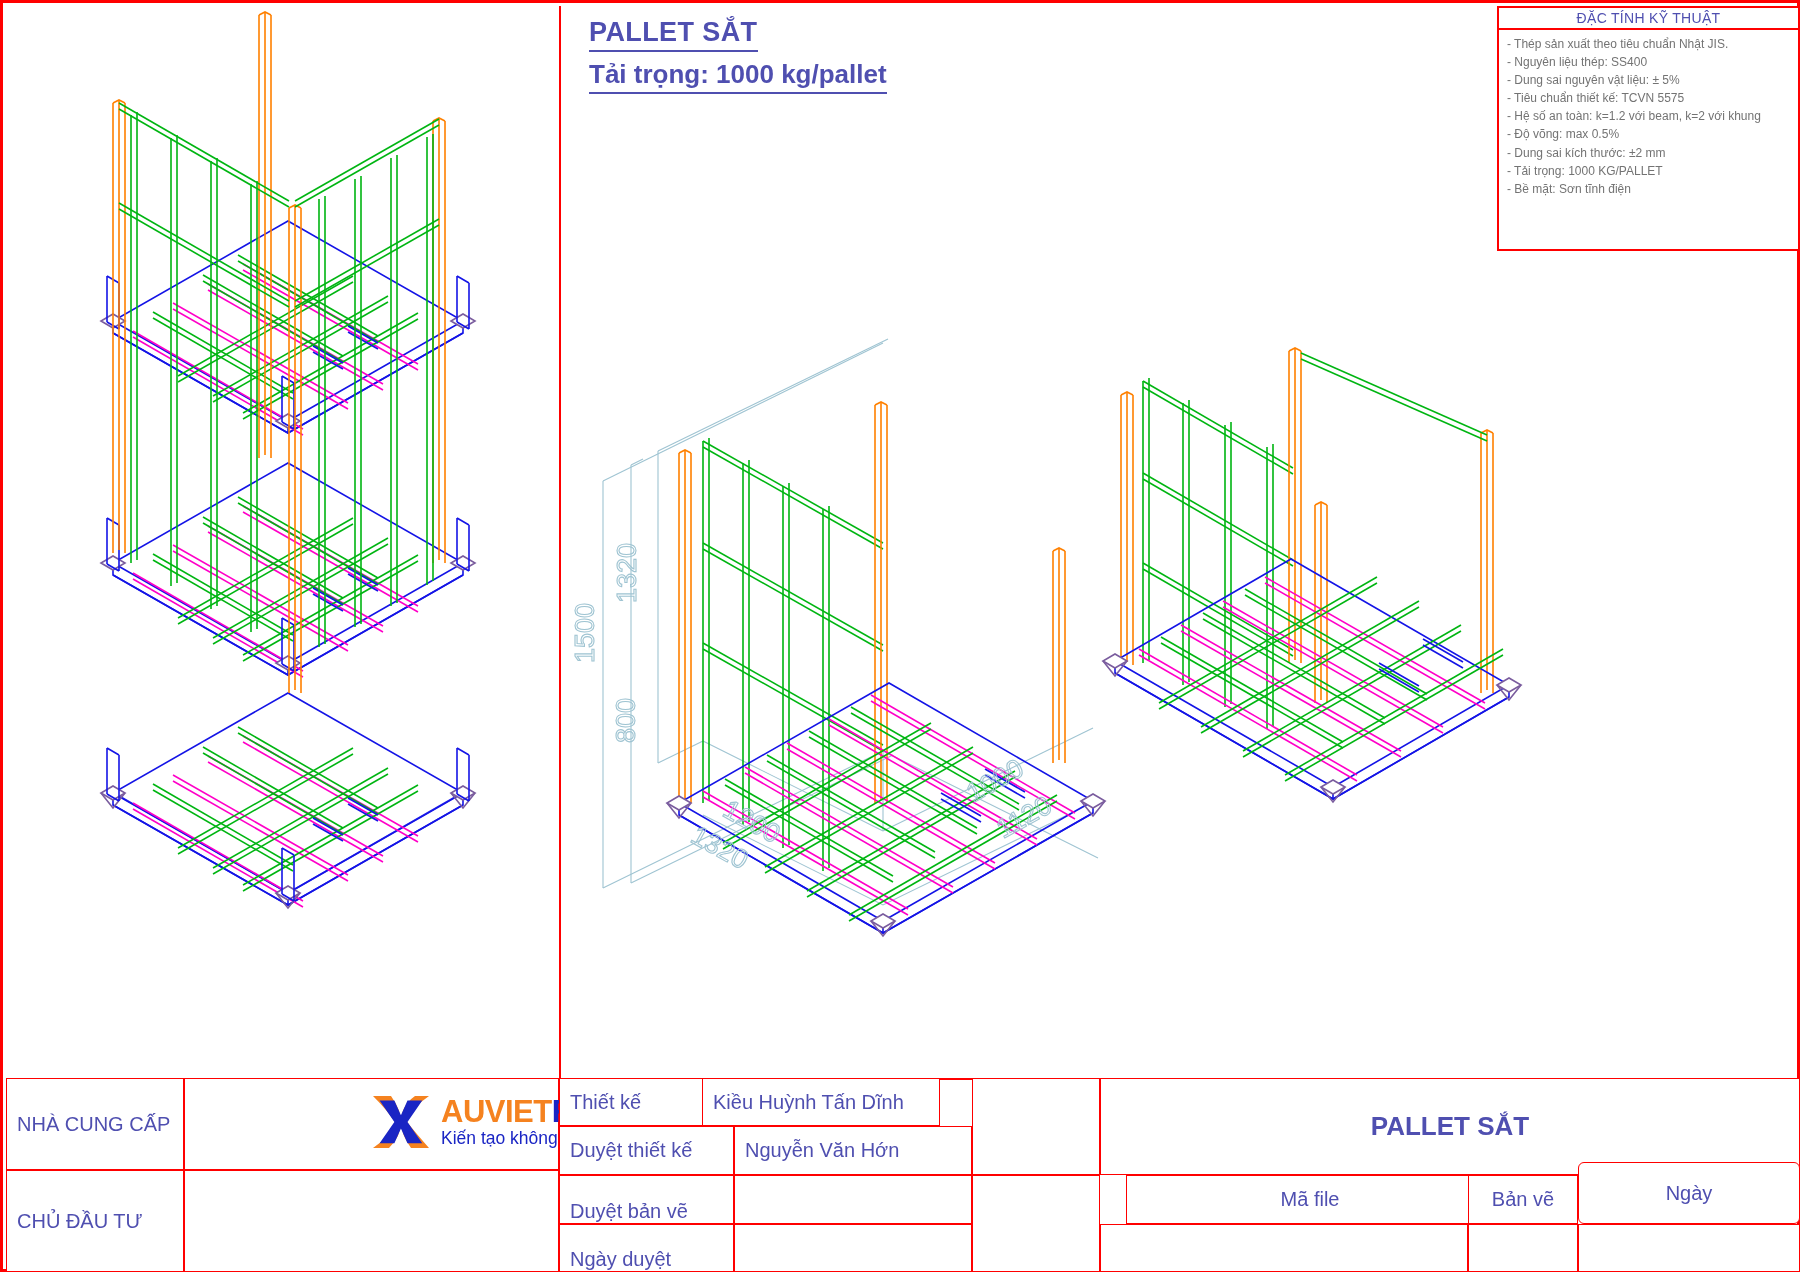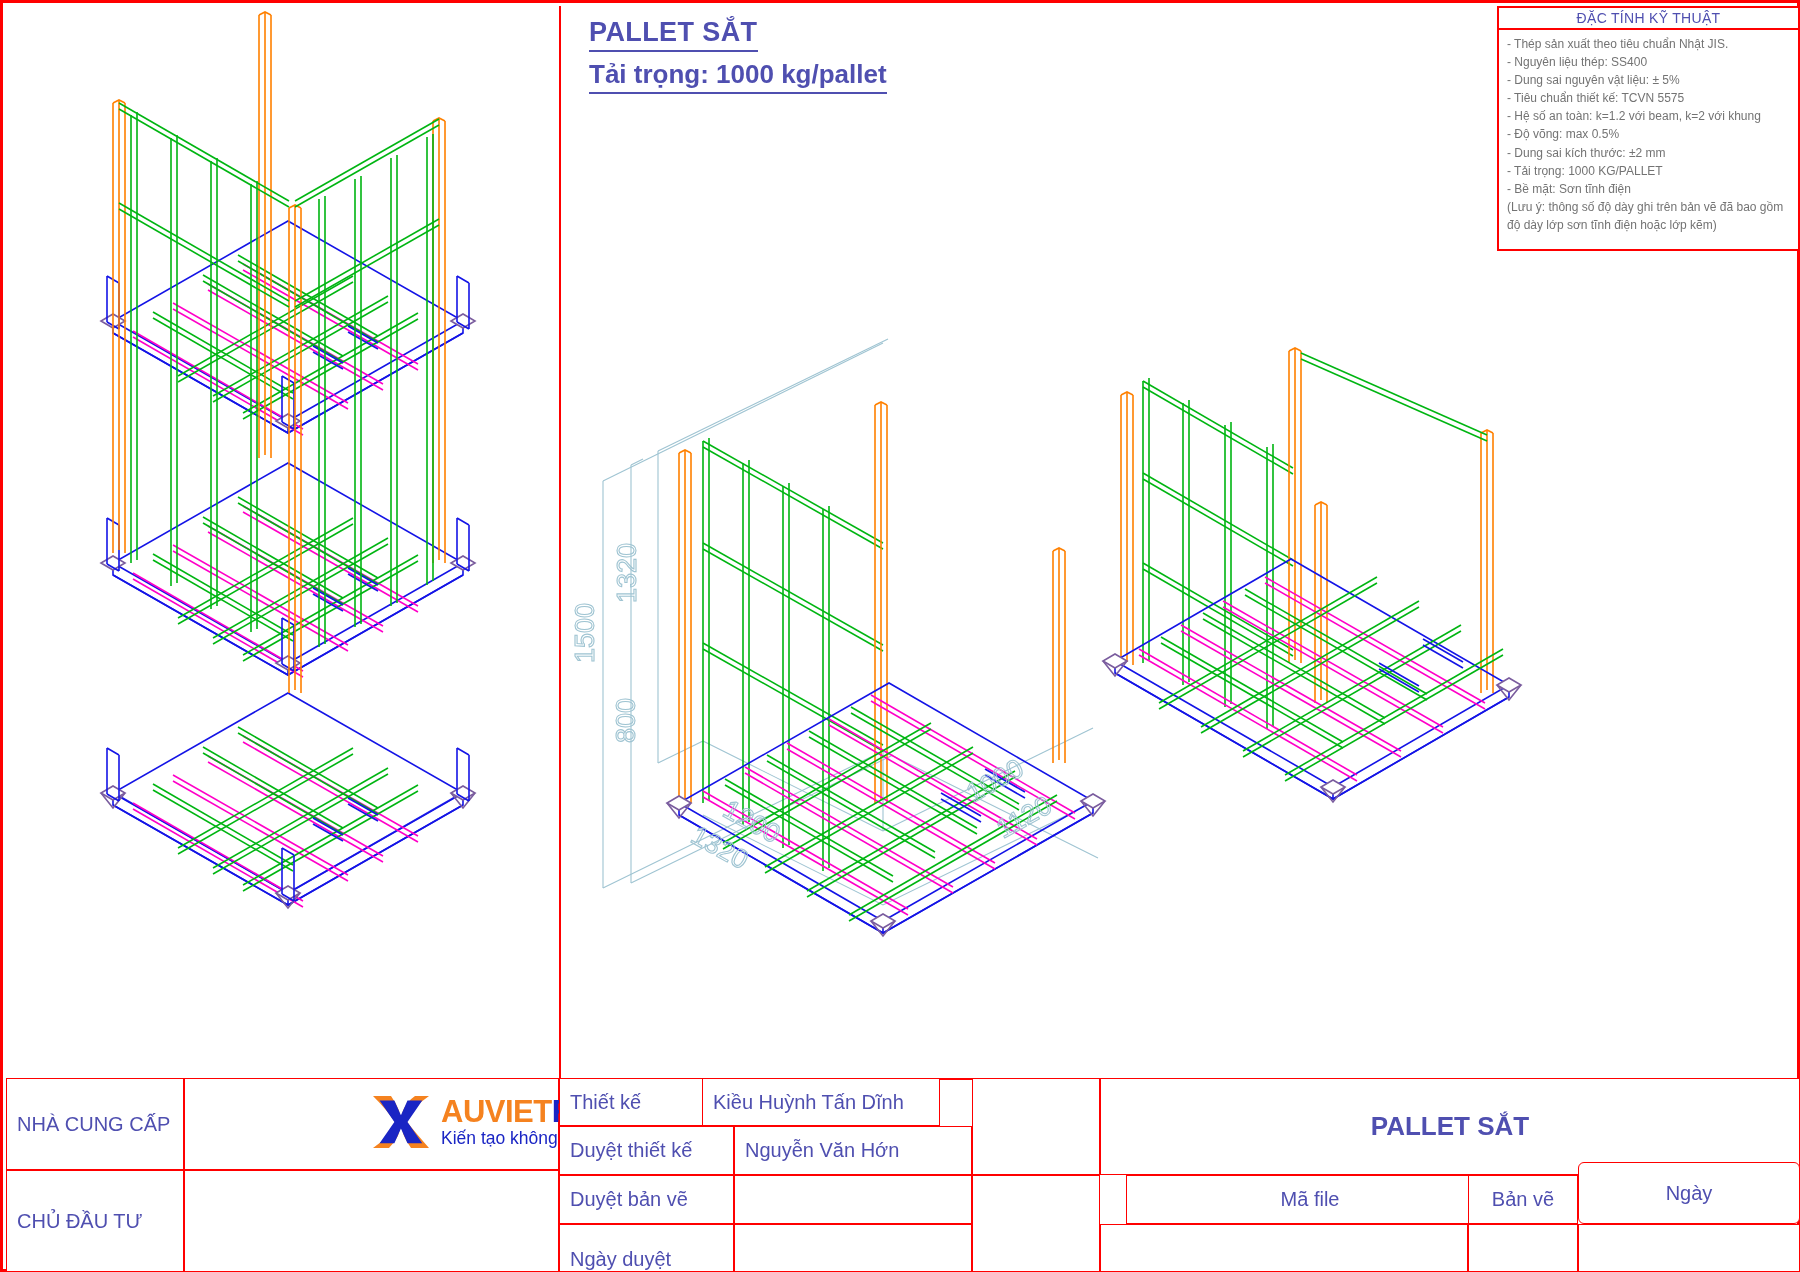--- a/index.html
+++ b/index.html
@@ -465,21 +465,20 @@
     <div class="sp-body">
       <div>- Thép sản xuất theo tiêu chuẩn Nhật JIS.</div>
       <div>- Nguyên liệu thép: SS400</div>
       <div>- Dung sai nguyên vật liệu: ± 5%</div>
       <div>- Tiêu chuẩn thiết kế: TCVN 5575</div>
       <div>- Hệ số an toàn: k=1.2 với beam, k=2 với khung</div>
       <div>- Độ võng: max 0.5%</div>
       <div>- Dung sai kích thước: ±2 mm</div>
       <div>- Tải trọng: 1000 KG/PALLET</div>
       <div>- Bề mặt: Sơn tĩnh điện</div>
-      <div class="wrap">(Lưu ý: thông số độ dày ghi trên bản vẽ đã bao gồm độ dày lớp sơn tĩnh điện hoặc lớp kẽm)</div>
     </div>
   </div>
 
   <div id="tb">
 
     <div class="cell" style="left:0;   top:0;  width:178px; height:92px;">
       <span class="lbl">NHÀ CUNG CẤP</span>
     </div>
     <div class="cell" style="left:0;   top:92px; width:178px; height:102px;">
       <span class="lbl">CHỦ ĐẦU TƯ</span>
@@ -506,21 +505,21 @@
       </div>
     </div>
     <div class="cell" style="left:178px; top:92px; width:375px; height:102px;"></div>
 
     <div class="cell" style="left:553px; top:0;   width:175px; height:48px;">
       <span class="lbl">Thiết kế</span>
       </div>
     <div class="cell" style="left:553px; top:48px; width:175px; height:49px;">
       <span class="lbl">Duyệt thiết kế</span>
       </div>
-    <div class="cell" style="left:553px; top:97px; width:175px; height:49px;">
+    <div class="cell" style="left:553px; top:97px; width:175px; height:49px;align-items:flex-end;">
       <span class="lbl">Duyệt bản vẽ</span>
       </div>
     <div class="cell" style="left:553px; top:146px; width:175px; height:48px;align-items:flex-end;">
       <span class="lbl">Ngày duyệt</span>
       </div>
 
     <div class="cell" style="left:696px; top:0;   width:238px; height:48px;">
       <span class="lbl">Kiều Huỳnh Tấn Dĩnh</span>
       </div>
     <div class="cell" style="left:728px; top:48px; width:238px; height:49px;">

